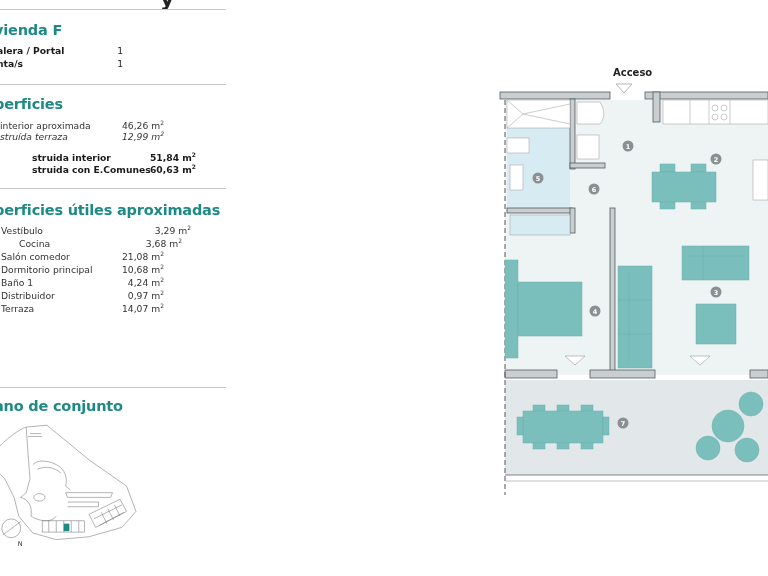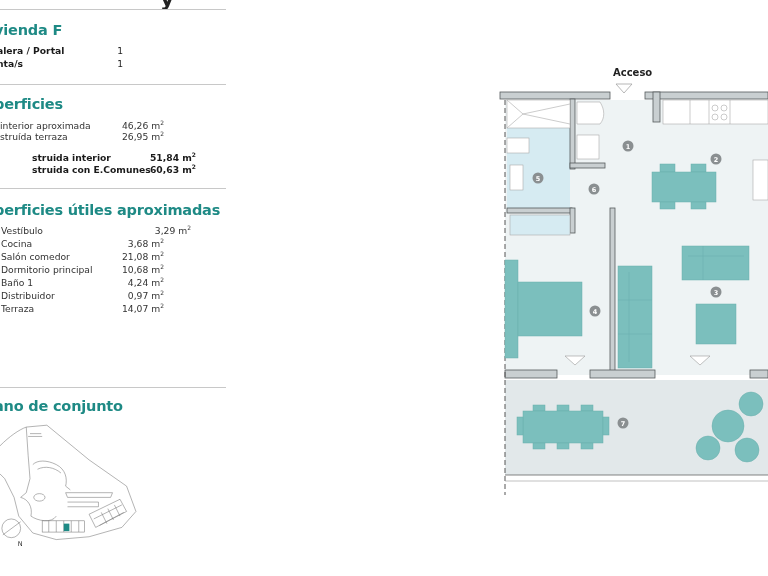--- a/index.html
+++ b/index.html
@@ -37,41 +37,41 @@
   <span>nta/s</span>
   <span class="v">1</span>
 </div>
 <div class="rule" style="top:84px;"></div>
 
 <div class="h2" style="top:96px;">perficies</div>
 <div class="row light" style="top:120px;">
   <span class="lbl">interior aproximada</span>
   <span class="val"><span>46,26 m</span><sup>2</sup></span>
 </div>
-<div class="row light" style="top:131px;">
+<div class="row light" style="top:131px;font-style:italic;">
   <span class="lbl">struída terraza</span>
-  <span class="val"><span>26,95 m</span><sup>2</sup></span>
+  <span class="val"><span>12,99 m</span><sup>2</sup></span>
 </div>
 <div class="row bold" style="top:152px;margin-left:32px;">
   <span class="lbl">struida interior</span>
   <span class="val"><span>51,84 m</span><sup>2</sup></span>
 </div>
 <div class="row bold" style="top:164px;margin-left:32px;">
   <span class="lbl">struida con E.Comunes</span>
   <span class="val"><span>60,63 m</span><sup>2</sup></span>
 </div>
 <div class="rule" style="top:188px;"></div>
 
 <div class="h2" style="top:202px;">perficies útiles aproximadas</div>
 <div id="utiles"></div>
 <div class="row plain light" style="top:225px;padding-left:27px;">
     <span class="lbl" style="left:1px">Vestíbulo</span>
     <span class="val"><span>3,29 m</span><sup>2</sup></span>
   </div>
-<div class="row plain light" style="top:238px;">
+<div class="row plain light" style="top:238px;margin-left:18px;">
     <span class="lbl" style="left:1px">Cocina</span>
     <span class="val"><span>3,68 m</span><sup>2</sup></span>
   </div>
 <div class="row plain light" style="top:251px;">
     <span class="lbl" style="left:1px">Salón comedor</span>
     <span class="val"><span>21,08 m</span><sup>2</sup></span>
   </div>
 <div class="row plain light" style="top:264px;">
     <span class="lbl" style="left:1px">Dormitorio principal</span>
     <span class="val"><span>10,68 m</span><sup>2</sup></span>

